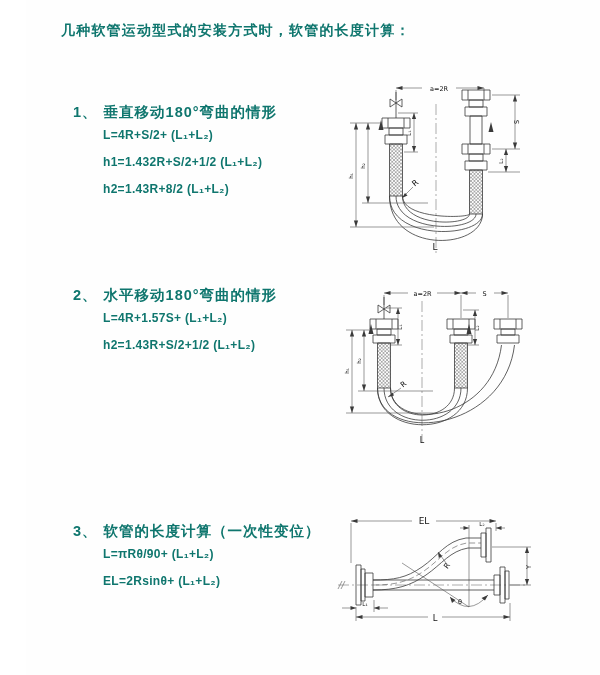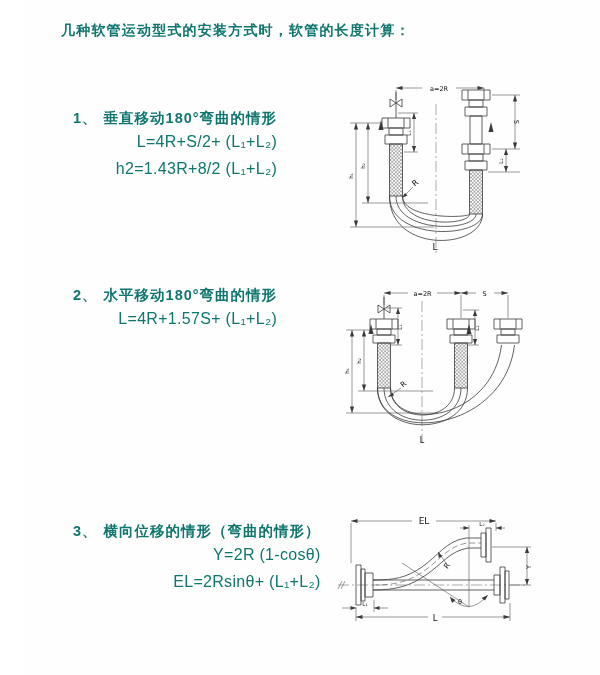--- a/index.html
+++ b/index.html
@@ -8,62 +8,64 @@
     font-family:"Liberation Sans","DejaVu Sans",sans-serif;color:#0f766e;overflow:hidden;margin-left:26px;
   }
   .doc-title{
     position:absolute;left:35px;top:22px;font-size:14px;font-weight:600;
     letter-spacing:1.2px;white-space:nowrap;
   }
   .calc-section{position:absolute;left:47px;}
   .sec-heading{font-size:14.5px;font-weight:600;letter-spacing:1px;white-space:nowrap;}
   .sec-heading .sec-num{margin-right:6px;}
   .formula{
-    margin-left:30px;font-size:16px;line-height:27px;font-weight:400;
-    letter-spacing:.3px;white-space:nowrap;text-align:right;
+    margin-left:30px;font-size:12px;line-height:27px;font-weight:700;
+    letter-spacing:.3px;white-space:nowrap;
   }
   .formula:first-of-type{margin-top:6px;}
   svg.diagram{position:absolute;overflow:visible;}
   svg.diagram *{vector-effect:non-scaling-stroke;}
   .ln{stroke:#3a3a3a;stroke-width:.8;fill:none;}
   .thin{stroke:#555;stroke-width:.6;fill:none;}
   .cl{stroke:#777;stroke-width:.6;fill:none;stroke-dasharray:11 3 2 3;}
   .ar{fill:#3a3a3a;stroke:none;}
   .dt{fill:#111;font-family:"DejaVu Sans",sans-serif;font-size:6.5px;}
   .dts{fill:#111;font-family:"DejaVu Sans",sans-serif;font-size:5.5px;}
   .dtb{fill:#111;font-family:"DejaVu Sans",sans-serif;font-size:9px;}
   .braid{stroke:#3a3a3a;stroke-width:.8;}
 </style>
 </head>
 <body>
 
 <div class="page">
 
   <div class="doc-title">几种软管运动型式的安装方式时，软管的长度计算：</div>
 
-  <section class="calc-section" style="top:109px;">
+  <section class="calc-section" style="top:103px;">
     <div class="sec-heading">
       <span class="sec-num">1、</span><span>垂直移动180°弯曲的情形</span>
     </div>
     <div class="formula">L=4R+S/2+ (L₁+L₂)</div>
+    <div class="formula">h1=1.432R+S/2+1/2 (L₁+L₂)</div>
     <div class="formula">h2=1.43R+8/2 (L₁+L₂)</div>
   </section>
 
   <section class="calc-section" style="top:286px;">
     <div class="sec-heading">
       <span class="sec-num">2、</span><span>水平移动180°弯曲的情形</span>
     </div>
     <div class="formula">L=4R+1.57S+ (L₁+L₂)</div>
+    <div class="formula">h2=1.43R+S/2+1/2 (L₁+L₂)</div>
   </section>
 
   <section class="calc-section" style="top:522px;">
     <div class="sec-heading">
-      <span class="sec-num">3、</span><span>横向位移的情形（弯曲的情形）</span>
+      <span class="sec-num">3、</span><span>软管的长度计算（一次性变位）</span>
     </div>
-    <div class="formula">Y=2R (1-cosθ)</div>
+    <div class="formula">L=πRθ/90+ (L₁+L₂)</div>
     <div class="formula">EL=2Rsinθ+ (L₁+L₂)</div>
   </section>
 
   <svg class="diagram" style="left:312px;top:76px;" width="288" height="182" viewBox="0 0 288 182">
     <defs>
       <pattern id="braid1" width="3.5" height="3.5" patternUnits="userSpaceOnUse">
         <path d="M0,3.5 L3.5,0 M0,0 L3.5,3.5" stroke="#666" stroke-width="0.5" fill="none"></path>
       </pattern>
     </defs>
 

